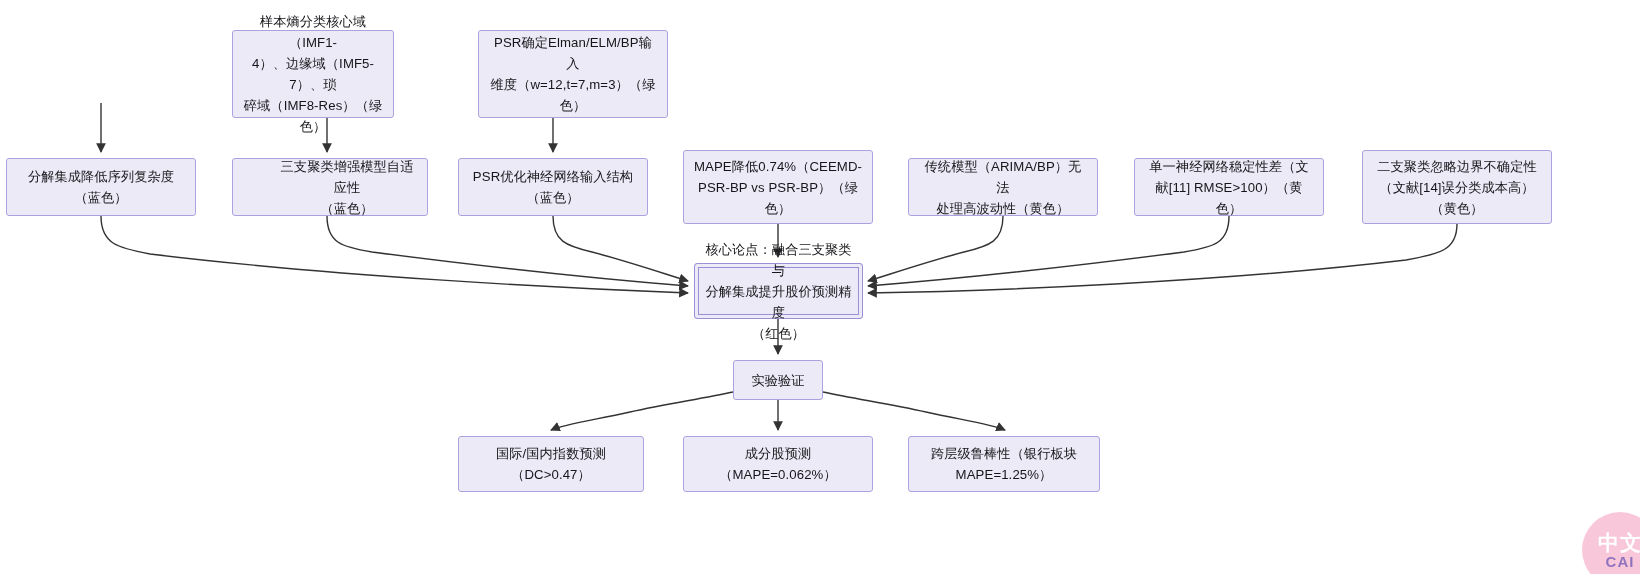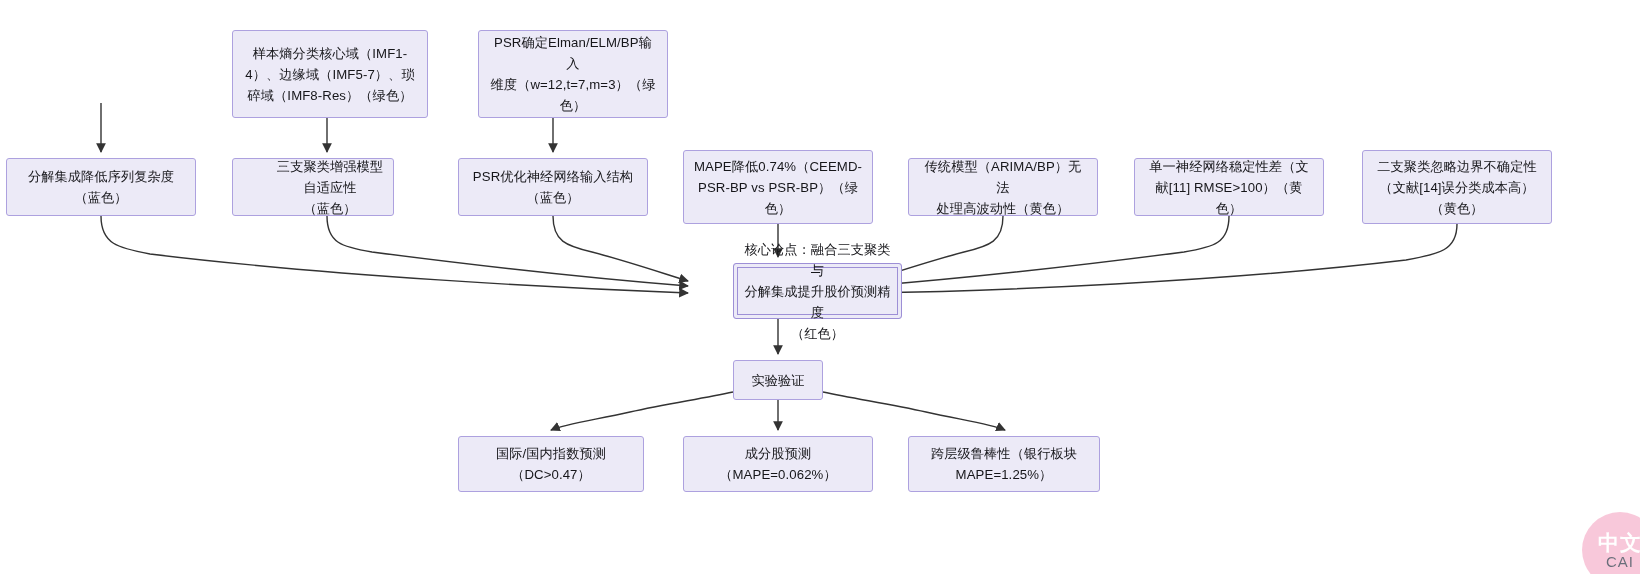--- a/index.html
+++ b/index.html
@@ -70,24 +70,24 @@
     overflow: hidden;
   }
   .watermark .wm-top {
     color: #ffffff;
     font-size: 21px;
     line-height: 21px;
     font-weight: 700;
     letter-spacing: 1px;
   }
   .watermark .wm-bot {
-    color: #0f172a;
+    color: #4c1d95;
     font-size: 15px;
     line-height: 15px;
-    font-weight: 400;
+    font-weight: 700;
     letter-spacing: 1px;
     margin-top: 1px;
   }
 </style>
 </head>
 <body>
 
 <div id="canvas">
 
   <svg id="edge-layer" viewBox="0 0 1640 574" width="1640" height="574">
@@ -114,38 +114,38 @@
 
       <path d="M 778 319 L 778 354"></path>
 
       <path d="M 733 392 C 700 399, 666 404, 630 412 C 594 420, 565 424, 551 430"></path>
       <path d="M 778 400 L 778 430"></path>
       <path d="M 823 392 C 856 399, 890 404, 926 412 C 962 420, 991 424, 1005 430"></path>
     </g>
   </svg>
 
 
-  <div class="node" style="left:232px; top:30px; width:196px; height:88px;">
+  <div class="node" style="left:232px; top:30px; width:162px; height:88px;">
     <span class="node-text">样本熵分类核心域（IMF1-
 4）、边缘域（IMF5-7）、琐
 碎域（IMF8-Res）（绿色）</span>
   </div>
 
   <div class="node" style="left:478px; top:30px; width:190px; height:88px;">
     <span class="node-text">PSR确定Elman/ELM/BP输入
 维度（w=12,t=7,m=3）（绿
 色）</span>
   </div>
 
   <div class="node" style="left:6px; top:158px; width:190px; height:58px;">
     <span class="node-text">分解集成降低序列复杂度
 （蓝色）</span>
   </div>
 
-  <div class="node" style="left:232px; top:158px; width:162px; height:58px;padding-left:43px;">
+  <div class="node" style="left:232px; top:158px; width:196px; height:58px;padding-left:43px;">
     <span class="node-text">三支聚类增强模型自适应性
 （蓝色）</span>
   </div>
 
   <div class="node" style="left:458px; top:158px; width:190px; height:58px;justify-content:flex-end;">
     <span class="node-text">PSR优化神经网络输入结构
 （蓝色）</span>
   </div>
 
   <div class="node" style="left:683px; top:150px; width:190px; height:74px;">
@@ -163,21 +163,21 @@
     <span class="node-text">单一神经网络稳定性差（文
 献[11] RMSE&gt;100）（黄色）</span>
   </div>
 
   <div class="node" style="left:1362px; top:150px; width:190px; height:74px;">
     <span class="node-text">二支聚类忽略边界不确定性
 （文献[14]误分类成本高）
 （黄色）</span>
   </div>
 
-  <div class="node core" style="left:694px; top:263px; width:169px; height:56px;margin-left:39px;">
+  <div class="node core" style="left:694px; top:263px; width:169px; height:56px;">
     <span class="node-text">核心论点：融合三支聚类与
 分解集成提升股价预测精度
 （红色）</span>
   </div>
 
   <div class="node" style="left:733px; top:360px; width:90px; height:40px;">
     <span class="node-text">实验验证</span>
   </div>
 
   <div class="node" style="left:458px; top:436px; width:186px; height:56px;">

